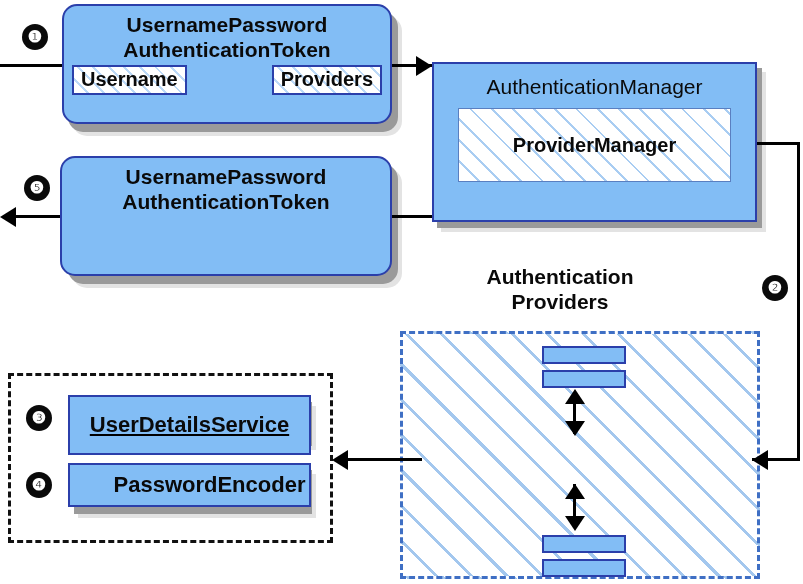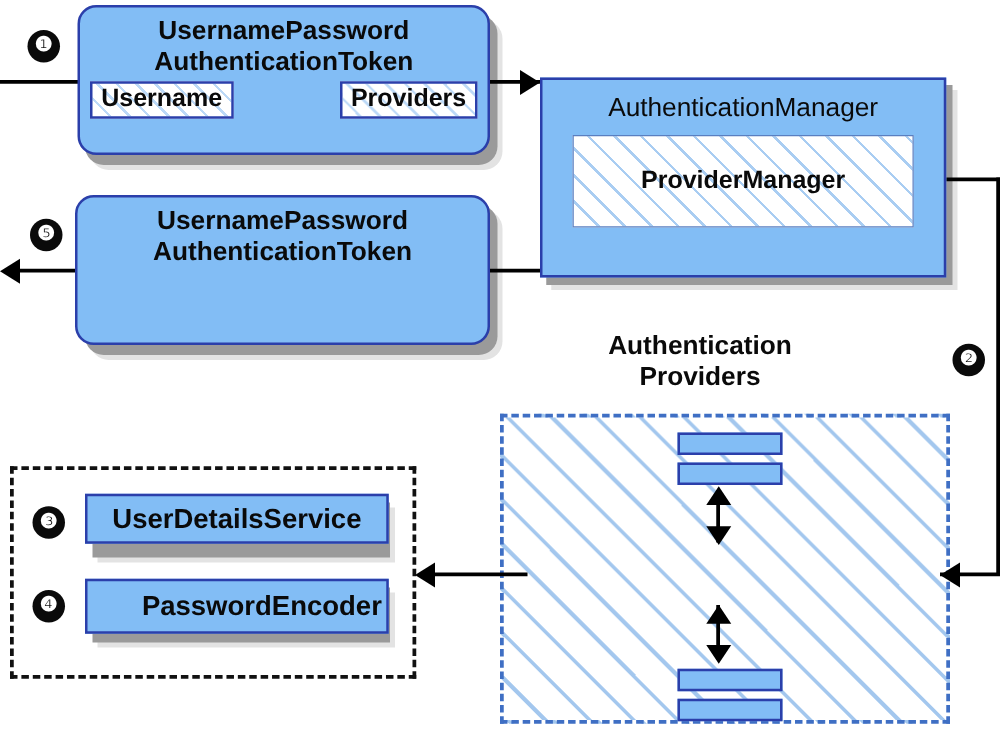--- a/index.html
+++ b/index.html
@@ -308,21 +308,21 @@
   <div class="mini-bar" style="left:542px; top:535px; width:84px; height:18px;"></div>
   <div class="mini-bar" style="left:542px; top:559px; width:84px; height:18px;"></div>
 
   <div class="dashed-black" style="left:8px; top:373px; width:325px; height:170px;"></div>
 
   <div class="step-marker" style="left:26px; top:405px;">❸</div>
   <div class="step-marker" style="left:26px; top:472px;">❹</div>
 
   <div class="shadow-light" style="left:78px; top:406px; width:238px; height:44px;"></div>
   <div class="shadow-dark" style="left:74px; top:402px; width:238px; height:44px;"></div>
-  <div class="bar-box" style="left:68px; top:395px; width:243px; height:40px;">
+  <div class="bar-box" style="left:68px; top:395px; width:243px; height:60px;text-decoration:underline;">
     <div class="bar-label">UserDetailsService</div>
   </div>
 
   <div class="shadow-light" style="left:78px; top:474px; width:238px; height:44px;"></div>
   <div class="shadow-dark" style="left:74px; top:470px; width:238px; height:44px;"></div>
   <div class="bar-box" style="left:68px; top:463px; width:243px; height:44px;padding-left:40px;">
     <div class="bar-label">PasswordEncoder</div>
   </div>
 
 </div>

